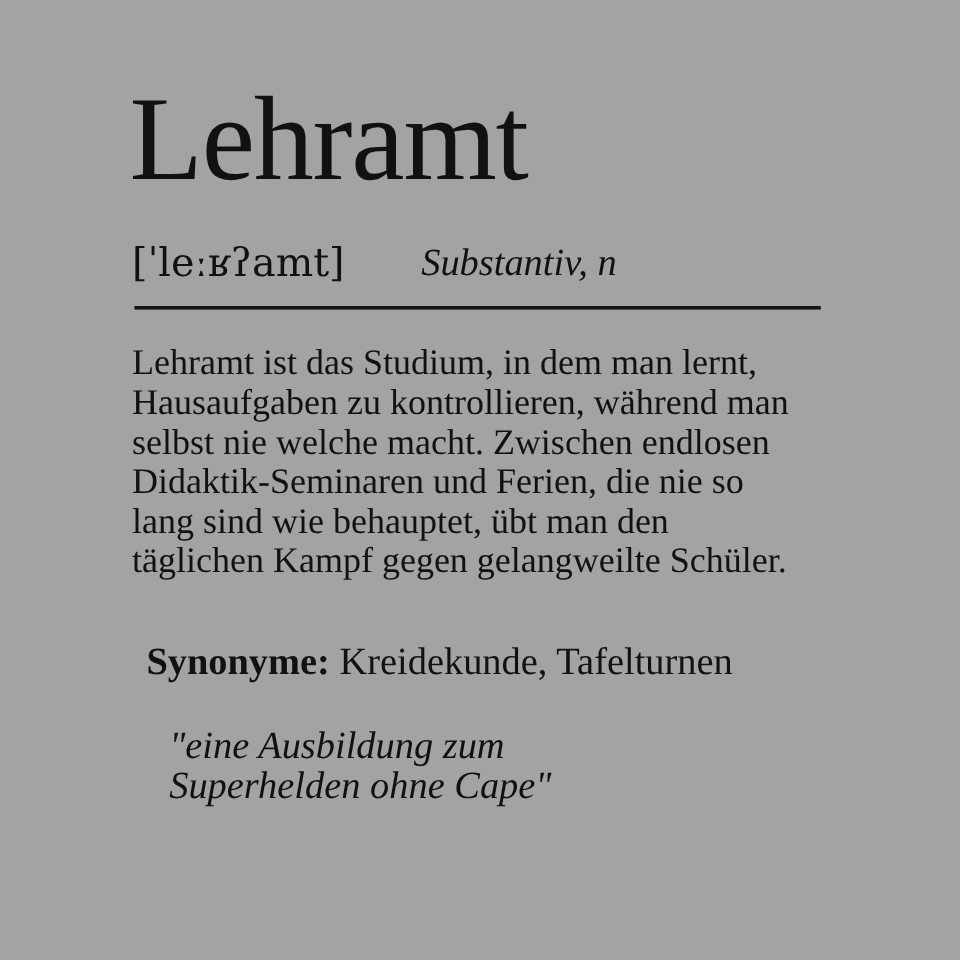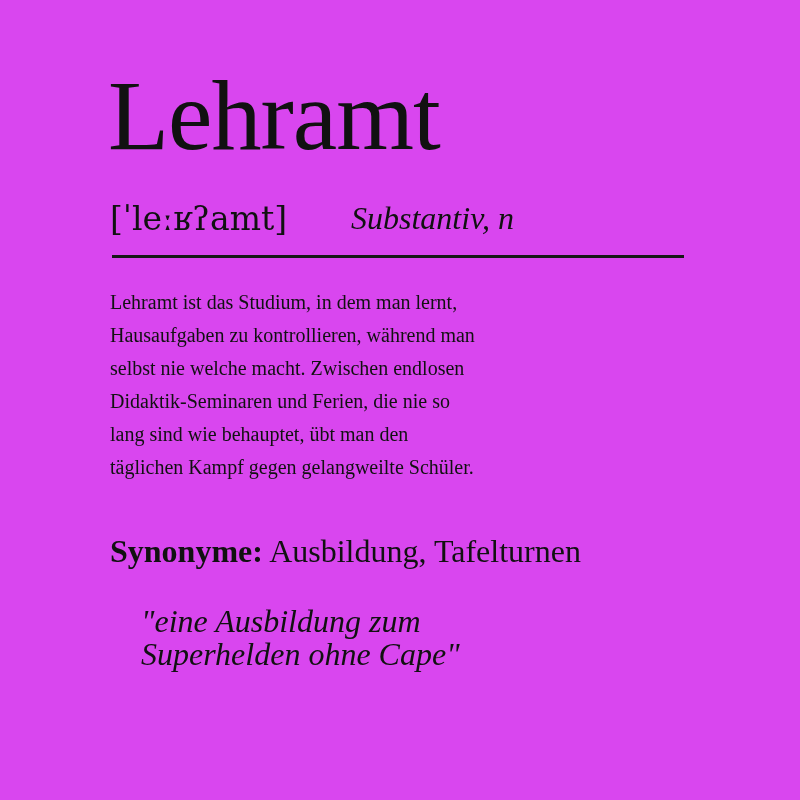--- a/index.html
+++ b/index.html
@@ -4,21 +4,21 @@
 <style>
   html, body {
     margin: 0;
     padding: 0;
     background: #ffffff;
   }
   .canvas {
     position: relative;
     width: 800px;
     height: 800px;
-    background: #d946ef;
+    background: #a3a3a3;
     overflow: hidden;
     font-family: "Liberation Serif", serif;
     color: #111111;
   }
   .word-title {
     position: absolute;
     left: 108px;
     top: 66px;
     font-size: 100px;
     line-height: 100px;
@@ -50,34 +50,35 @@
     top: 255px;
     width: 572px;
     height: 3px;
     background: #161616;
   }
   .definition {
     position: absolute;
     left: 110px;
     top: 286px;
     width: 620px;
-    font-size: 20px;
+    font-size: 30px;
     line-height: 33px;
     white-space: pre-line;
   }
   .synonyms-row {
     position: absolute;
     left: 110px;
     top: 535px;
     font-size: 32px;
     line-height: 33px;
     white-space: nowrap;
   }
   .synonyms-row .label {
     font-weight: bold;
+    margin-left: 12px;
   }
   .quote {
     position: absolute;
     left: 141px;
     top: 605px;
     font-size: 32px;
     line-height: 33px;
     font-style: italic;
     white-space: pre-line;
   }
@@ -97,19 +98,19 @@
 
   <div class="definition">Lehramt ist das Studium, in dem man lernt,
 Hausaufgaben zu kontrollieren, während man
 selbst nie welche macht. Zwischen endlosen
 Didaktik-Seminaren und Ferien, die nie so
 lang sind wie behauptet, übt man den
 täglichen Kampf gegen gelangweilte Schüler.</div>
 
   <div class="synonyms-row">
     <span class="label">Synonyme:</span>
-    <span class="values">Ausbildung, Tafelturnen</span>
+    <span class="values">Kreidekunde, Tafelturnen</span>
   </div>
 
   <div class="quote">"eine Ausbildung zum
 Superhelden ohne Cape"</div>
 
 </div>
 
 </body></html>

